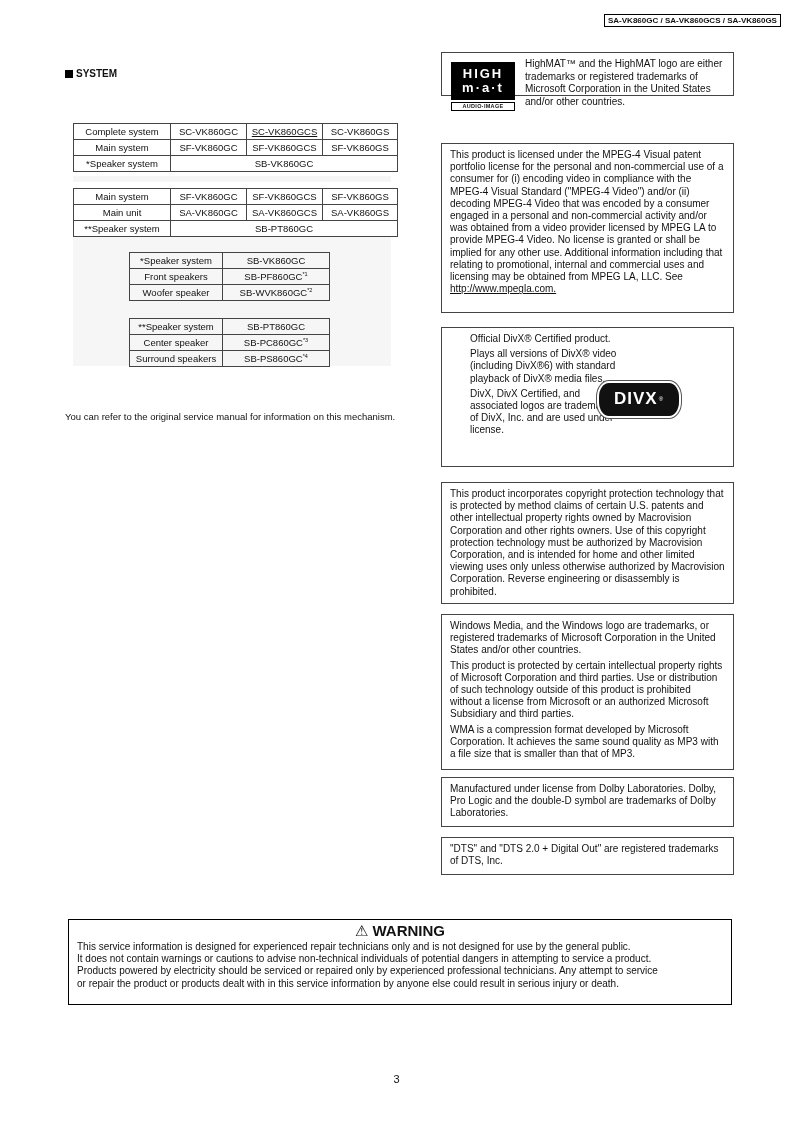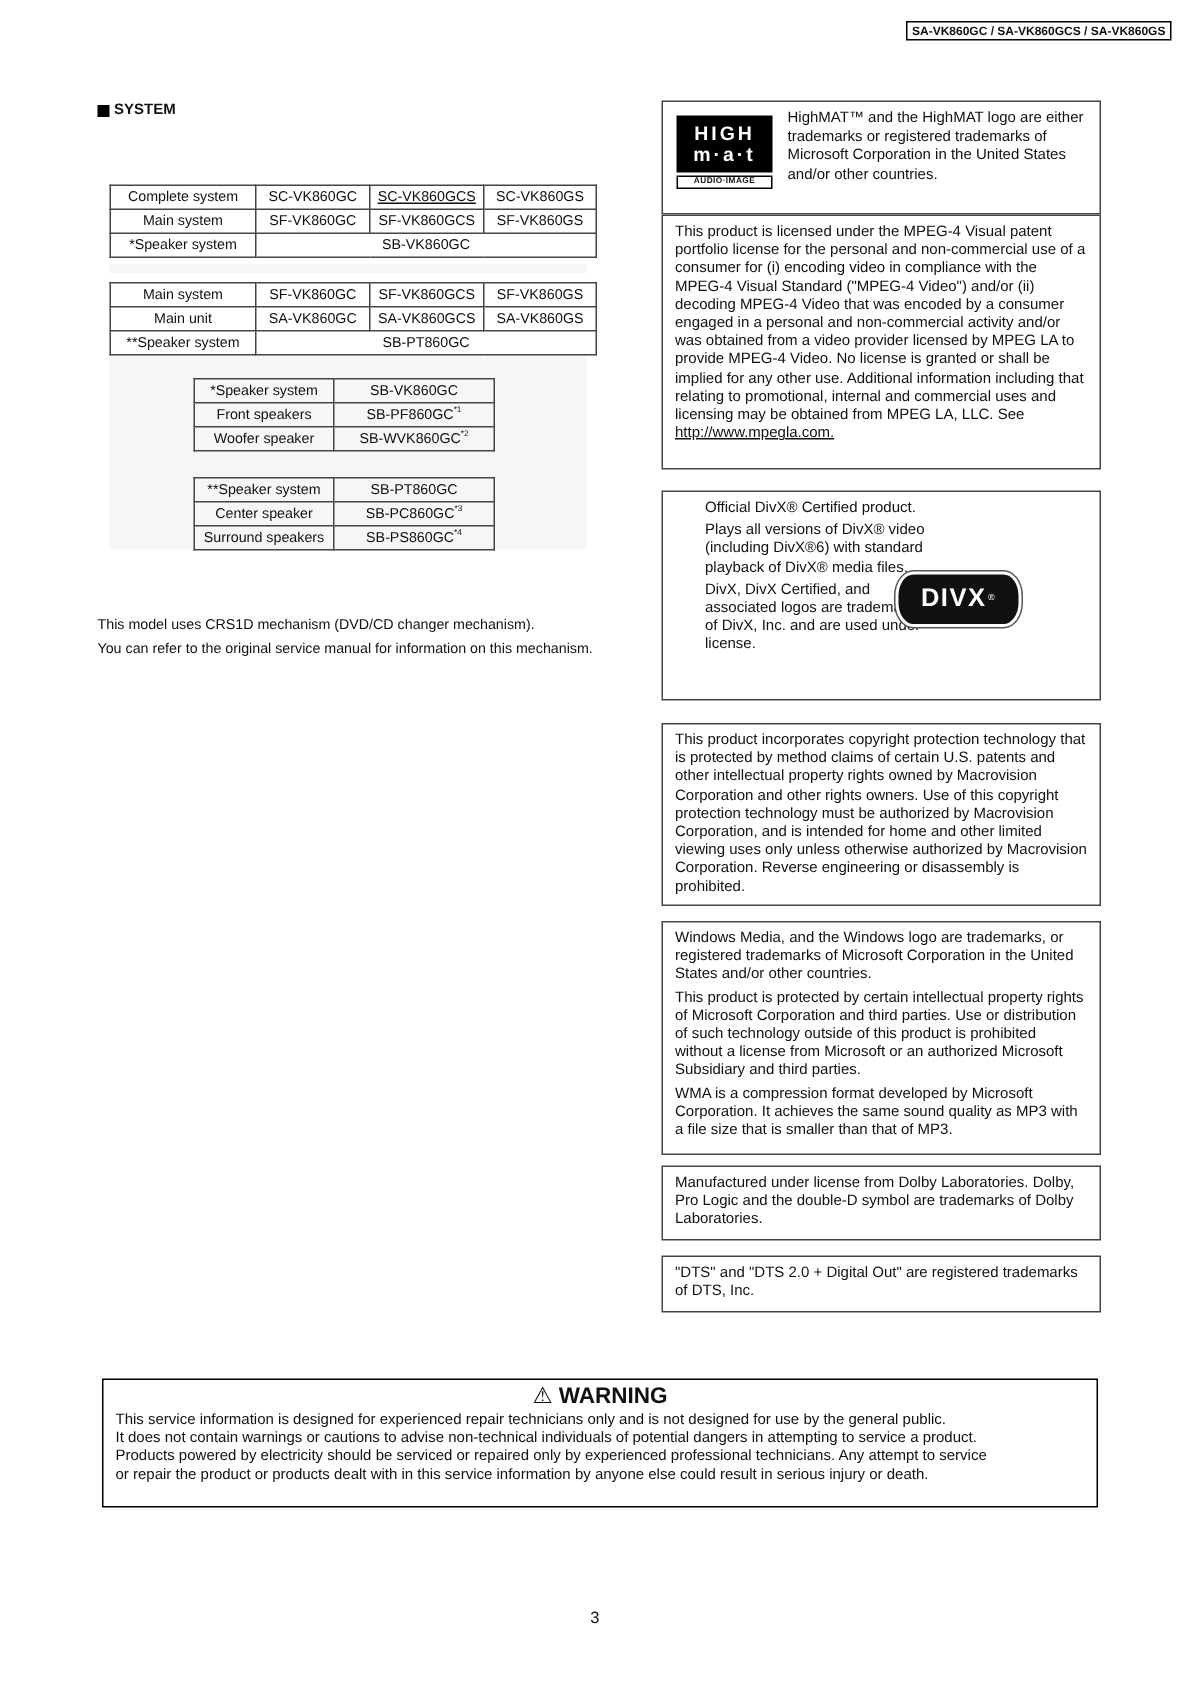--- a/index.html
+++ b/index.html
@@ -121,25 +121,24 @@
     <td><span>SB-PC860GC</span><sup>*3</sup></td>
   </tr>
   <tr>
     <td>Surround speakers</td>
     <td><span>SB-PS860GC</span><sup>*4</sup></td>
   </tr>
 </tbody>
   </table>
 
 <div class="notes">
-  <p>This model uses CRS1D mechanism (DVD/CD changer mechanism).</p>
   <p>You can refer to the original service manual for information on this mechanism.</p>
 </div>
 
-<div class="box" style="top:67px; height:76px;">
+<div class="box" style="top:52px; height:44px;">
   <div class="highmat-logo">
     <div class="top">
       <span>HIGH</span>
       <span>m·a·t</span>
     </div>
     <div class="bot">AUDIO·IMAGE</div>
   </div>
   <div class="highmat-text">HighMAT™ and the HighMAT logo are either trademarks or registered trademarks of Microsoft Corporation in the United States and/or other countries.</div>
 </div>
 

